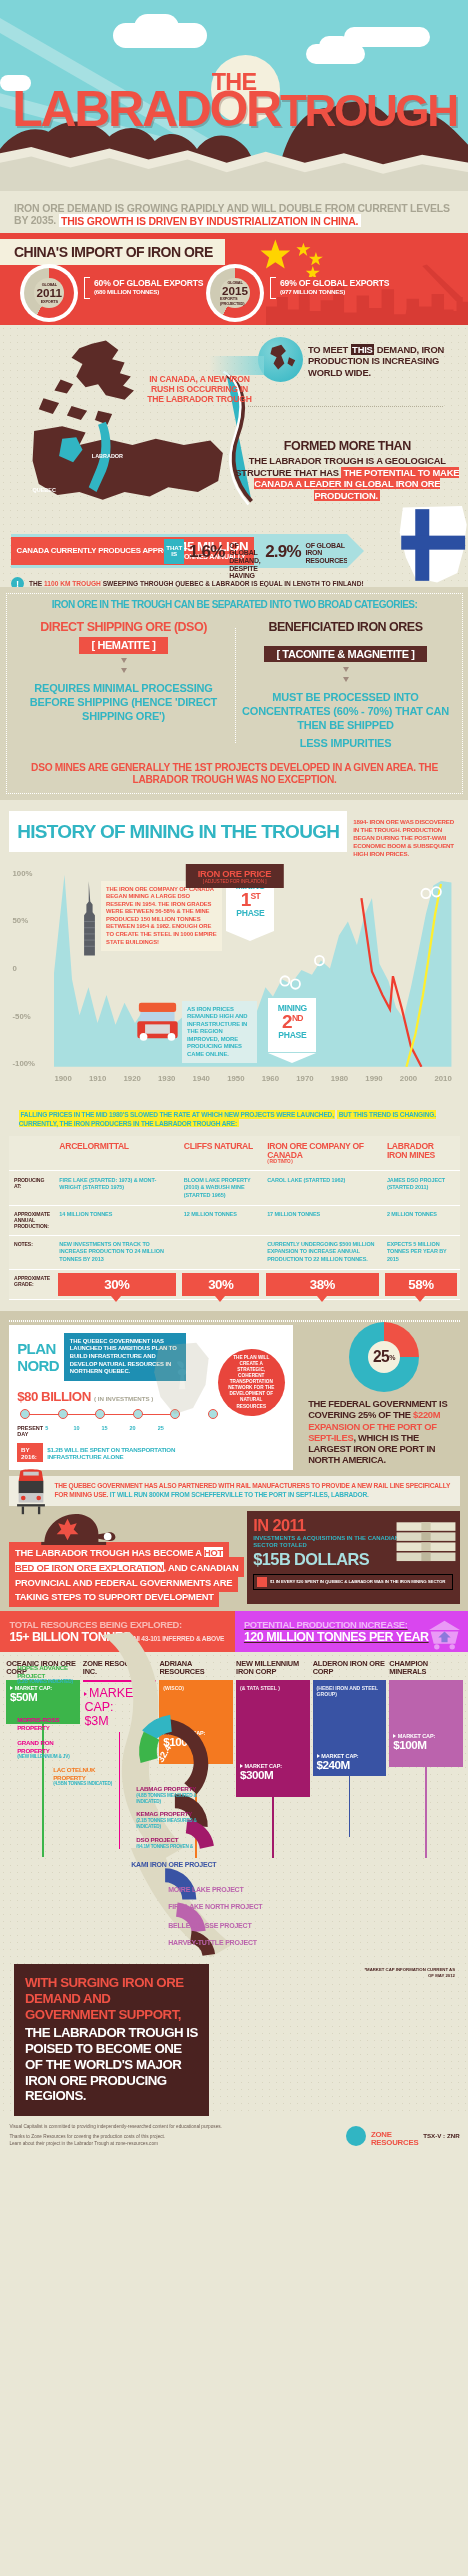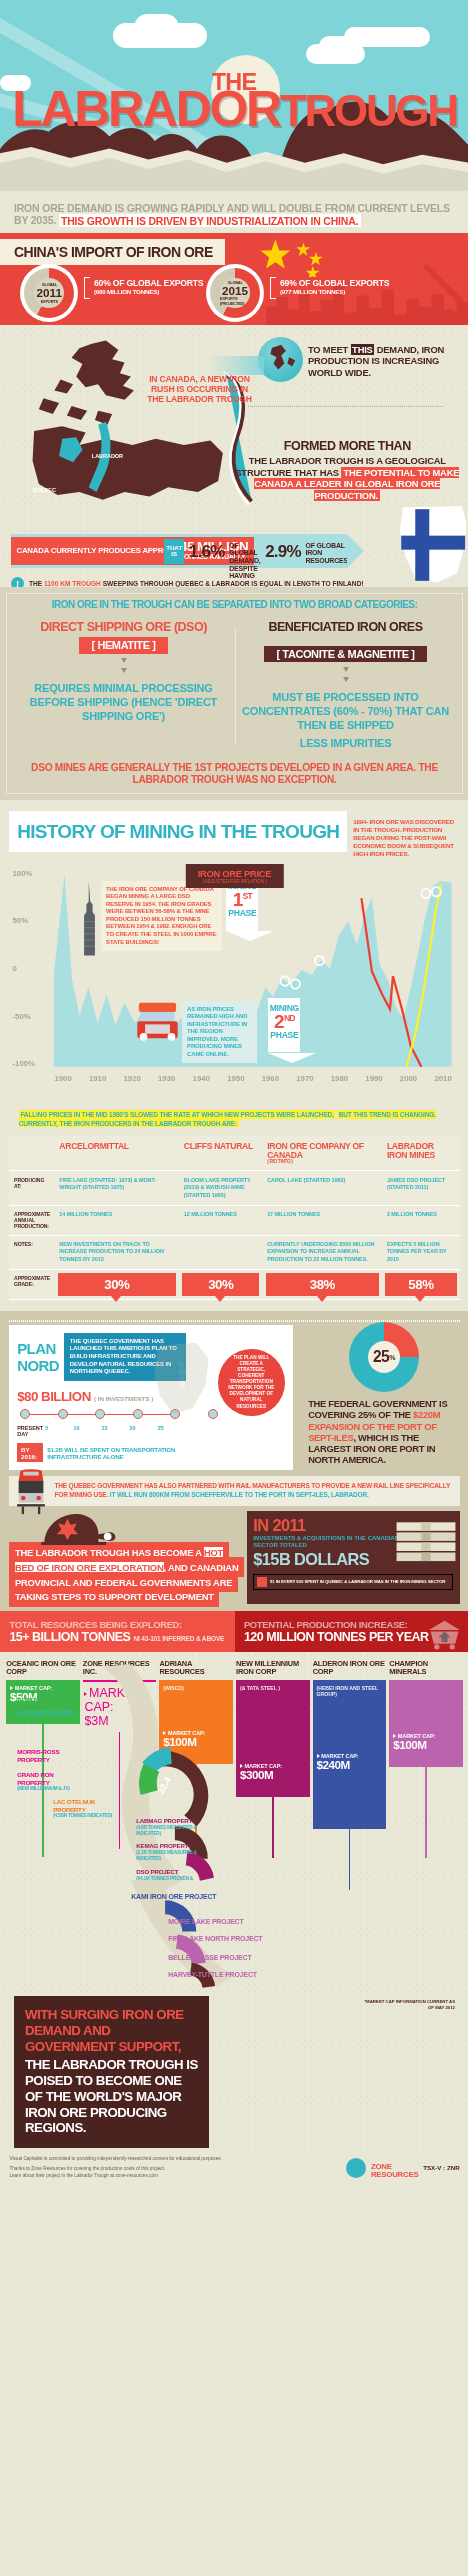--- a/index.html
+++ b/index.html
@@ -165,21 +165,21 @@
   .chartbox { position:absolute; left:45px; right:7.8px; top:6.2px; bottom:39px; }
   .priceTag { position:absolute; left:50%; transform:translateX(-50%); top:0;
               background:#5c2b27; color:#ef5144; text-align:center;
               padding:3.9px 12.5px; z-index:4; }
   .priceTag .a { font-size:9.4px; font-weight:bold; letter-spacing:-0.3px; }
   .priceTag .b { font-size:4.7px; letter-spacing:-0.1px; }
   .callout { position:absolute; background:#f4f0dd; padding:4.7px;
              font-size:5.9px; line-height:1.28; color:#ef5144; font-weight:bold;
              z-index:3; letter-spacing:-0.1px; }
   .callout.blue { color:#31b5c3; background:#dbeeec; }
-  .phaseflag { position:absolute; background:#fff; width:32px; text-align:center;
+  .phaseflag { position:absolute; background:#fff; width:48px; text-align:center;
                padding:4.7px 0 12.5px; z-index:3; }
   .phaseflag:after{ content:""; position:absolute; left:0; bottom:-10.2px;
      border-left:24px solid transparent; border-right:24px solid transparent;
      border-top:10.2px solid #fff; }
   .phaseflag .m { color:#31b5c3; font-size:8.6px; font-weight:bold; letter-spacing:-0.3px; }
   .phaseflag .n { color:#ef5144; font-size:19px; font-weight:bold; line-height:.9; letter-spacing:-0.8px; }
   .phaseflag .n sup { font-size:8.6px; }
   .phaseflag .p { color:#31b5c3; font-size:8.6px; font-weight:bold; letter-spacing:-0.3px; }
   .xaxis { position:absolute; left:45px; right:7.8px; bottom:23.4px;
            display:flex; justify-content:space-between;
@@ -266,21 +266,21 @@
   .box2011 .d { color:#a9dfe0; font-size:16.4px; font-weight:bold; letter-spacing:-0.6px; }
   .box2011 .note { border:1.6px solid #000; background:#5c2b27; margin-top:4.7px;
                    display:flex; align-items:center; gap:3.1px; padding:2.3px; }
   .box2011 .note i { width:10.2px; height:10.2px; background:#ef5144; flex:0 0 10.2px; }
   .box2011 .note span { color:#fff; font-size:4.4px; font-weight:bold; letter-spacing:-0.1px; }
   .cash { position:absolute; right:3.1px; top:7.8px; width:62px; height:50px; }
 
   
   .totals { display:flex; }
   .tot-red { flex:1; background:#ef5144; padding:7.8px 9.4px; }
-  .tot-teal { flex:1; background:#b91c1c; padding:7.8px 9.4px; position:relative; }
+  .tot-teal { flex:1; background:#d946ef; padding:7.8px 9.4px; position:relative;text-decoration:underline; }
   .tot-lbl { color:rgba(255,255,255,.6); font-size:9.4px; font-weight:bold; letter-spacing:-0.3px; }
   .tot-val { color:#fff; font-size:12.5px; font-weight:bold; letter-spacing:-0.5px; }
   .tot-val small { font-size:6.6px; color:rgba(255,255,255,.8); letter-spacing:-0.2px; }
 
   
   .companies { position:relative; padding:7.8px 6.2px 0; }
   .cohead { display:flex; gap:3.1px; }
   .cocol { flex:1; }
   .coname { font-size:7.4px; font-weight:bold; color:#4a2220; line-height:1.08;
             letter-spacing:-0.2px; min-height:17px; }
@@ -818,21 +818,21 @@
           <div style="margin-top:72px">
             <div class="mc"><span class="tri"></span><span>MARKET CAP:</span></div>
             <div class="amt">$300M</div>
           </div>
         </div>
         <div style="width:1.6px;height:61px;background:#a2196a;margin:0 auto;"></div>
       </div>
 
       <div class="cocol">
         <div class="coname">ALDERON IRON ORE CORP</div>
-        <div class="cobar" style="background:#3953a4;height:149px">
+        <div class="cobar" style="background:#3953a4;height:96px">
           <div class="sub">(HEBEI IRON AND STEEL GROUP)</div>
           <div style="margin-top:56px">
             <div class="mc"><span class="tri"></span><span>MARKET CAP:</span></div>
             <div class="amt">$240M</div>
           </div>
         </div>
         <div style="width:1.6px;height:61px;background:#3953a4;margin:0 auto;"></div>
       </div>
 
       <div class="cocol">

